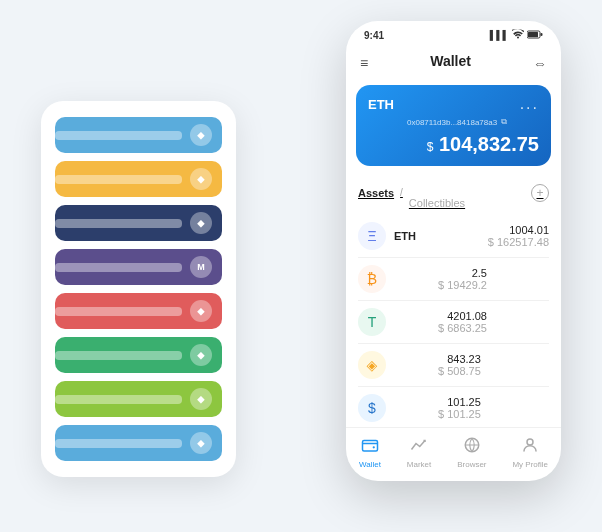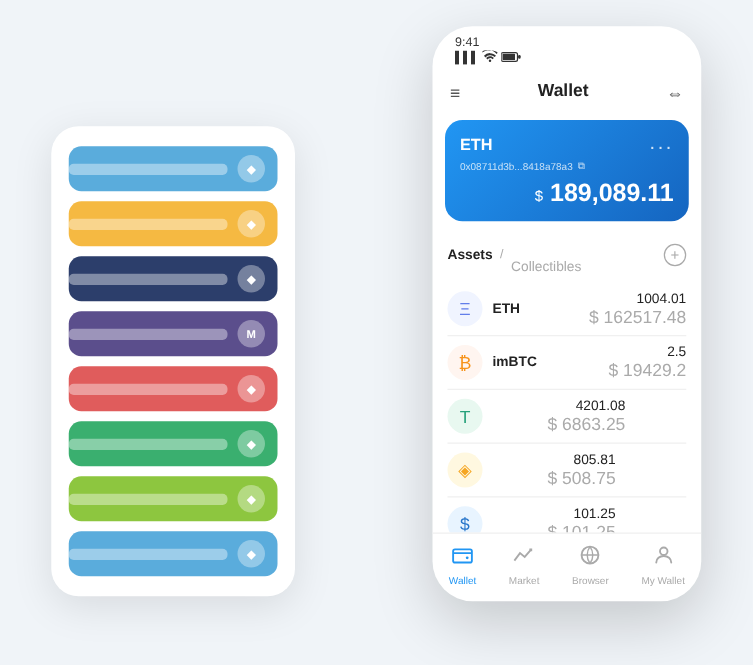--- a/index.html
+++ b/index.html
@@ -82,26 +82,25 @@
       box-shadow: 0 16px 48px rgba(0,0,0,0.18);
       overflow: hidden;
       z-index: 2;
       display: flex;
       flex-direction: column;
     }
 
     .phone-status-bar {
       display: flex;
       justify-content: space-between;
-      align-items: flex-start;
+      align-items: flex-end;
       padding: 8px 18px 4px;
       font-size: 10px;
       color: #333;
-      font-weight: 400;
-      flex-direction: column;
+      font-weight: 700;
     }
 
     .status-icons {
       display: flex;
       gap: 3px;
       align-items: center;
       font-size: 9px;
     }
 
     .phone-header {
@@ -151,39 +150,41 @@
       color: rgba(255,255,255,0.8);
     }
 
     .eth-card-address {
       font-size: 8px;
       color: rgba(255,255,255,0.75);
       margin-bottom: 6px;
       display: flex;
       align-items: center;
       gap: 4px;
+      margin-left: 39px;
     }
 
     .eth-card-amount {
       font-size: 20px;
       font-weight: 700;
       text-align: right;
     }
 
     .eth-card-amount .dollar {
       font-size: 12px;
       font-weight: 400;
     }
 
     
     .assets-header {
       display: flex;
       align-items: center;
       justify-content: space-between;
       padding: 0 12px 6px;
+      text-decoration: underline;
     }
 
     .assets-tabs {
       display: flex;
       gap: 6px;
       align-items: center;
     }
 
     .assets-tab {
       font-size: 11px;
@@ -256,21 +257,21 @@
       text-align: right;
     }
 
     .asset-balance {
       font-size: 11px;
       font-weight: 400;
       color: #222;
     }
 
     .asset-value {
-      font-size: 14px;
+      font-size: 11px;
       color: #aaa;
       padding-left: 44px;
     }
 
     
     .bottom-nav {
       display: flex;
       justify-content: space-around;
       align-items: center;
       padding: 8px 0 12px;
@@ -399,21 +400,21 @@
       <div class="eth-card-top">
         <span class="eth-card-label">ETH</span>
         <span class="eth-card-dots">...</span>
       </div>
       <div class="eth-card-address">
         <span>0x08711d3b...8418a78a3</span>
         <span>⧉</span>
       </div>
       <div class="eth-card-amount">
         <span class="dollar">$</span>
-        <span>189,089.11</span>
+        <span>104,832.75</span>
       </div>
     </div>
 
     <div class="assets-header">
       <div class="assets-tabs">
         <span class="assets-tab">Assets</span>
         <span class="assets-tab-divider">/</span>
         <span class="assets-tab-inactive">Collectibles</span>
       </div>
       <div class="add-icon">+</div>
@@ -423,37 +424,36 @@
       <div class="asset-row">
         <div class="asset-icon icon-eth">Ξ</div>
         <span class="asset-name">ETH</span>
         <div class="asset-amounts">
           <div class="asset-balance">1004.01</div>
           <div class="asset-value">$ 162517.48</div>
         </div>
       </div>
       <div class="asset-row">
         <div class="asset-icon icon-imbtc">₿</div>
-        <span class="asset-name">imBTC</span>
         <div class="asset-amounts">
           <div class="asset-balance">2.5</div>
           <div class="asset-value">$ 19429.2</div>
         </div>
       </div>
       <div class="asset-row">
         <div class="asset-icon icon-usdt">T</div>
         <div class="asset-amounts">
           <div class="asset-balance">4201.08</div>
           <div class="asset-value">$ 6863.25</div>
         </div>
       </div>
       <div class="asset-row">
         <div class="asset-icon icon-dai">◈</div>
         <div class="asset-amounts">
-          <div class="asset-balance">805.81</div>
+          <div class="asset-balance">843.23</div>
           <div class="asset-value">$ 508.75</div>
         </div>
       </div>
       <div class="asset-row">
         <div class="asset-icon icon-usdc">$</div>
         <div class="asset-amounts">
           <div class="asset-balance">101.25</div>
           <div class="asset-value">$ 101.25</div>
         </div>
       </div>
@@ -496,18 +496,18 @@
         </span>
         <span class="nav-label">Browser</span>
       </div>
       <div class="nav-item">
         <span class="nav-icon">
           <svg width="18" height="18" viewBox="0 0 24 24" fill="none">
               <circle cx="12" cy="8" r="4" stroke="#aaa" stroke-width="2"></circle>
               <path d="M4 20c0-4 3.6-7 8-7s8 3 8 7" stroke="#aaa" stroke-width="2" stroke-linecap="round"></path>
             </svg>
         </span>
-        <span class="nav-label">My Wallet</span>
+        <span class="nav-label">My Profile</span>
       </div>
     </div>
   </div>
 
 </div>
 
 </body></html>

